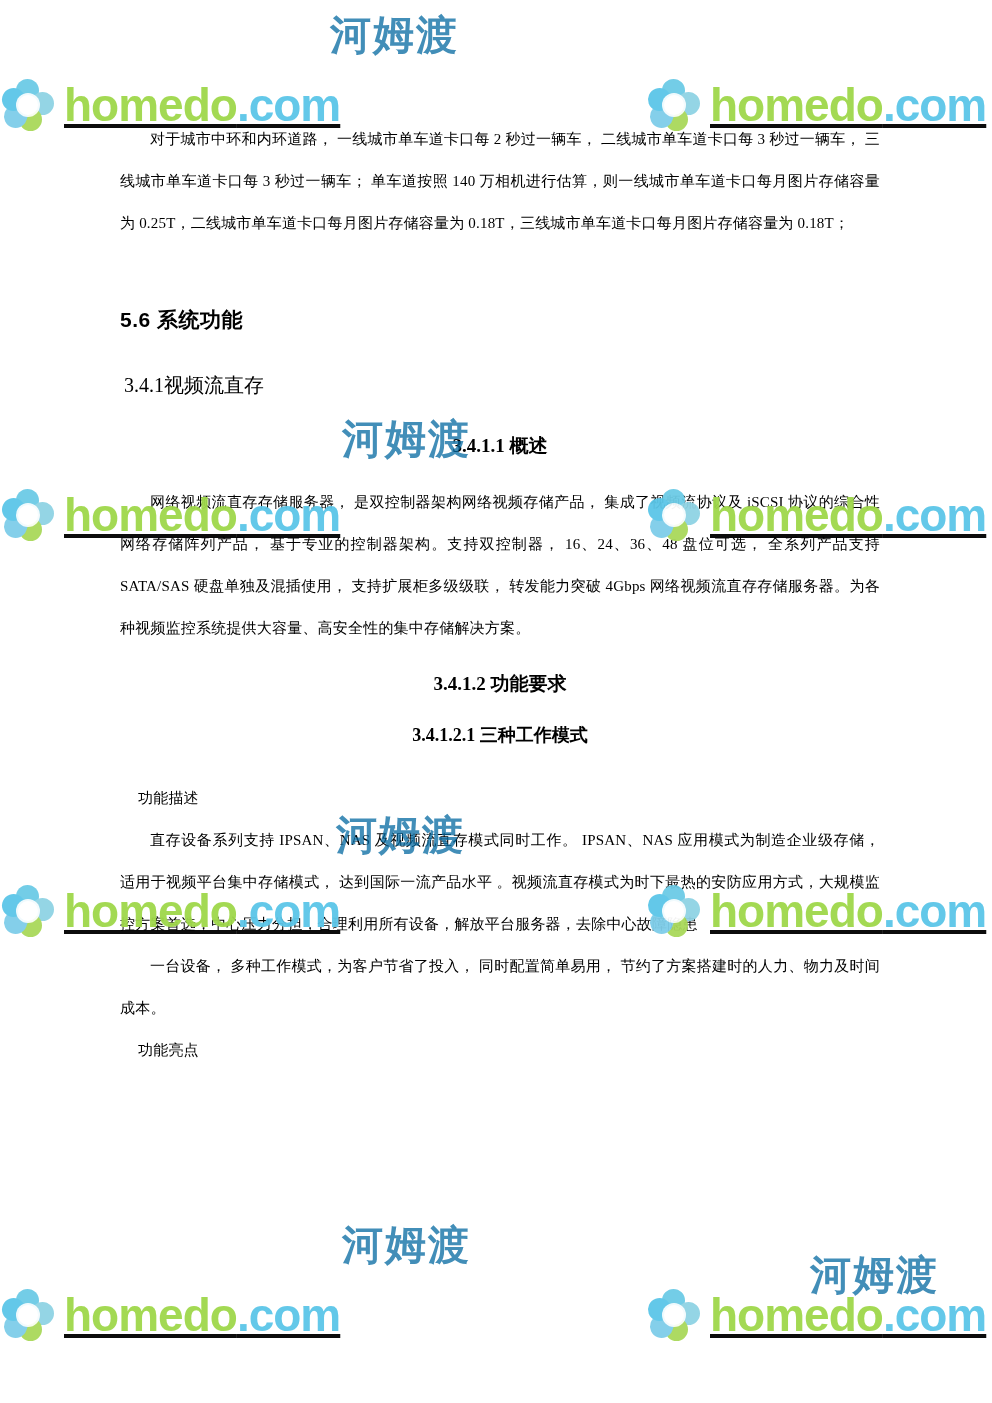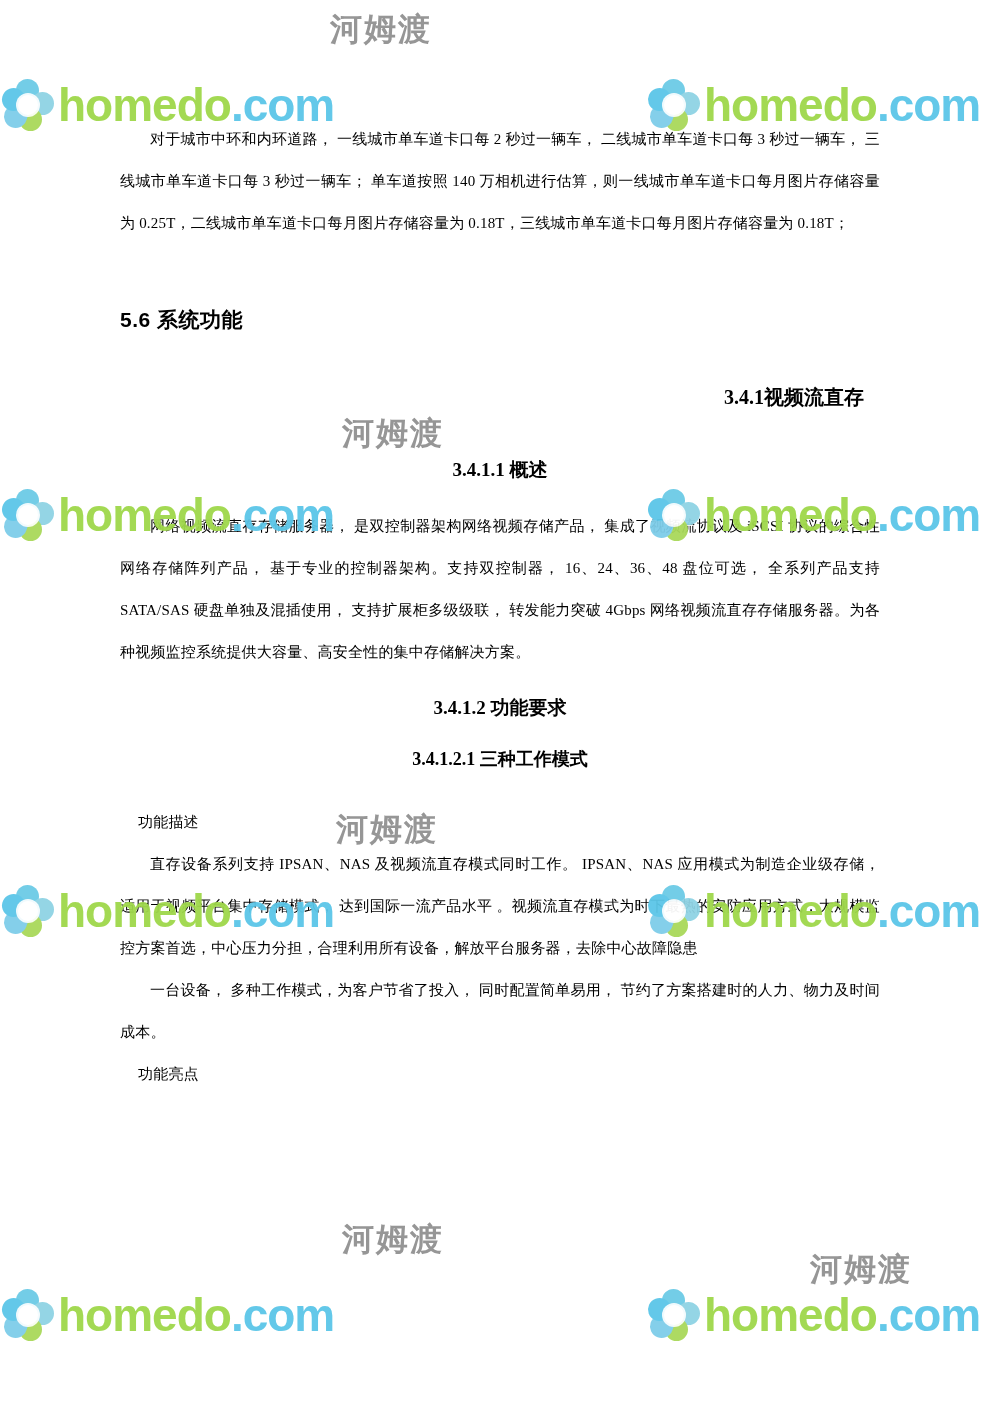--- a/index.html
+++ b/index.html
@@ -34,25 +34,25 @@
     text-indent: 1.2em;
   }
   h2.h-sec {
     margin: 0;
     font-size: 21px;
     font-weight: bold;
     font-family: "Liberation Sans", "DejaVu Sans", sans-serif;
     letter-spacing: 0.5px;
   }
   h3.h-sub {
-    margin: 16px;
+    margin: 4px;
     font-size: 20px;
-    font-weight: bold;
-    font-family: "Liberation Serif", "DejaVu Serif", serif;
-    text-align: right;
+    font-weight: normal;
+    font-family: "Liberation Serif", "DejaVu Serif", serif;
+    text-align: left;
   }
   h4.h-sub2 {
     margin: 0;
     font-size: 19px;
     font-weight: bold;
     font-family: "Liberation Serif", "DejaVu Serif", serif;
     text-align: center;
   }
   h5.h-sub3 {
     margin: 0;
@@ -64,22 +64,23 @@
   .sp-1 { height: 62px; }
   .sp-3 { height: 34px; }
   .sp-4 { height: 30px; }
   .sp-5 { height: 22px; }
   .sp-6 { height: 26px; }
   .sp-7 { height: 30px; }
   .wm-logo {
     position: absolute;
     display: flex;
     align-items: center;
-    gap: 2px;
+    gap: 8px;
     opacity: 0.95;
+    text-decoration: underline;
   }
   .wm-text {
     font-family: "Liberation Sans", "DejaVu Sans", sans-serif;
     font-weight: bold;
     font-size: 46px;
     letter-spacing: -1px;
     line-height: 1;
     white-space: nowrap;
   }
   .wm-text .c1 { color: #9fd84a; }
@@ -107,22 +108,22 @@
     top: 17px; left: 16px;
     width: 20px; height: 20px;
     border-radius: 50%;
     background: #ffffff;
     box-shadow: 0 0 0 2px rgba(255,255,255,0.9);
   }
   .wm-cn {
     position: absolute;
     font-family: "Liberation Sans", "DejaVu Sans", sans-serif;
     font-weight: bold;
-    font-size: 32px;
-    color: #737373;
+    font-size: 41px;
+    color: #0369a1;
     opacity: 0.75;
     white-space: nowrap;
     letter-spacing: 2px;
   }
 </style>
 </head>
 <body>
 
 <div class="page">
 

